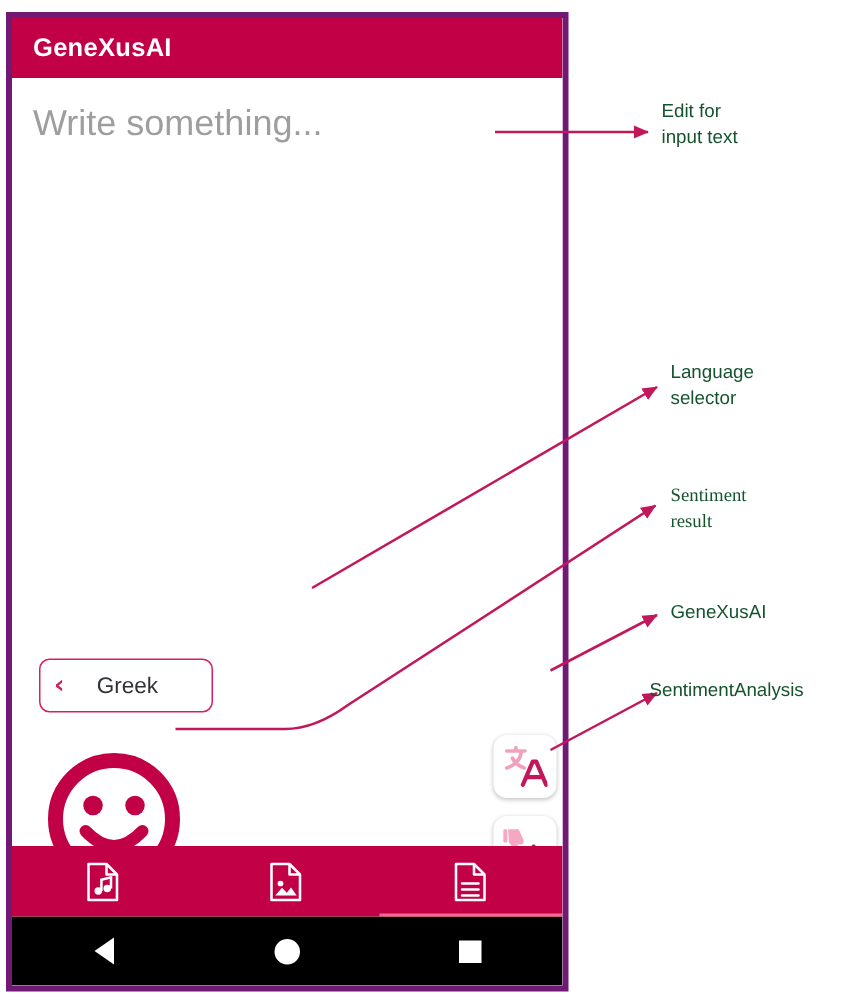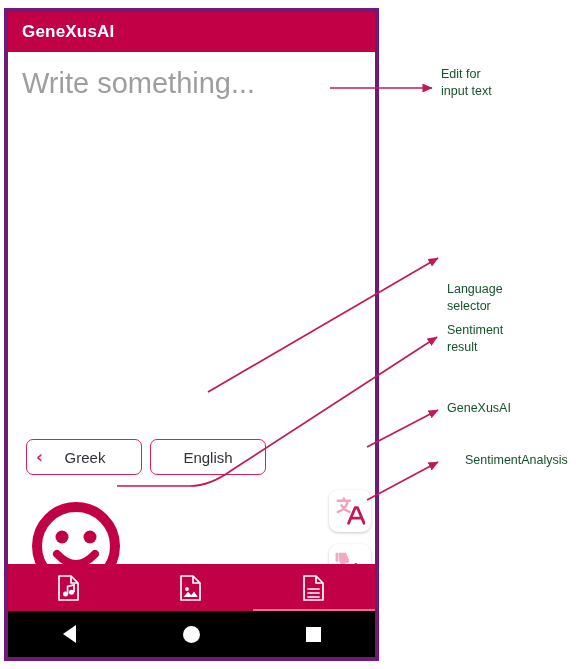--- a/index.html
+++ b/index.html
@@ -62,21 +62,21 @@
   #input-text-edit {
     position: absolute;
     left: 14px;
     top: 14px;
     right: 14px;
     height: 34px;
     border: none;
     outline: none;
     background: transparent;
     font-family: "Liberation Sans", sans-serif;
-    font-size: 29px;
+    font-size: 24px;
     color: #be185d;
     padding: 0;
   }
   #input-text-edit::placeholder {
     color: #9e9e9e;
     opacity: 1;
   }
 
   
   #language-selector {
@@ -221,24 +221,24 @@
   }
   .annotation-label {
     position: absolute;
     color: #14532d;
     font-size: 12.5px;
     font-family: "Liberation Sans", sans-serif;
     line-height: 1.32;
     white-space: pre-line;
   }
   #annotation-edit-text   { left: 441px; top: 66px; }
-  #annotation-language    { left: 447px; top: 240px; margin-top: 41px; }
-  #annotation-sentiment   { left: 447px; top: 322px; }
+  #annotation-language    { left: 447px; top: 240px; }
+  #annotation-sentiment   { left: 447px; top: 322px; font-family: Liberation Serif, serif; }
   #annotation-translate   { left: 447px; top: 400px; }
-  #annotation-sentanalysis{ left: 433px; top: 452px; margin-left: 32px; }
+  #annotation-sentanalysis{ left: 433px; top: 452px; }
 </style>
 </head>
 <body>
 
 <div id="phone-frame">
   <div id="phone-screen">
 
     <div id="app-header">
       <span id="app-title">GeneXusAI</span>
     </div>
@@ -247,23 +247,20 @@
 
       <input id="input-text-edit" type="text" placeholder="Write something..." style="">
 
       <div id="language-selector">
 
         <div id="lang-chip-prev" class="lang-chip">
           <span class="chip-arrow" id="lang-arrow-prev">‹</span>
           <span class="chip-label">Greek</span>
         </div>
 
-        <div id="lang-chip-current" class="lang-chip">
-          <span class="chip-label">English</span>
-        </div>
 
       </div>
 
       <div id="sentiment-result">
         <svg width="96" height="96" viewBox="0 0 96 96">
           <circle cx="48" cy="48" r="39" fill="none" stroke="#c10045" stroke-width="10"></circle>
           <circle cx="34" cy="39" r="6.5" fill="#c10045"></circle>
           <circle cx="62" cy="39" r="6.5" fill="#c10045"></circle>
           <path d="M29 56 Q48 76 67 56" fill="none" stroke="#c10045" stroke-width="8" stroke-linecap="round"></path>
         </svg>

